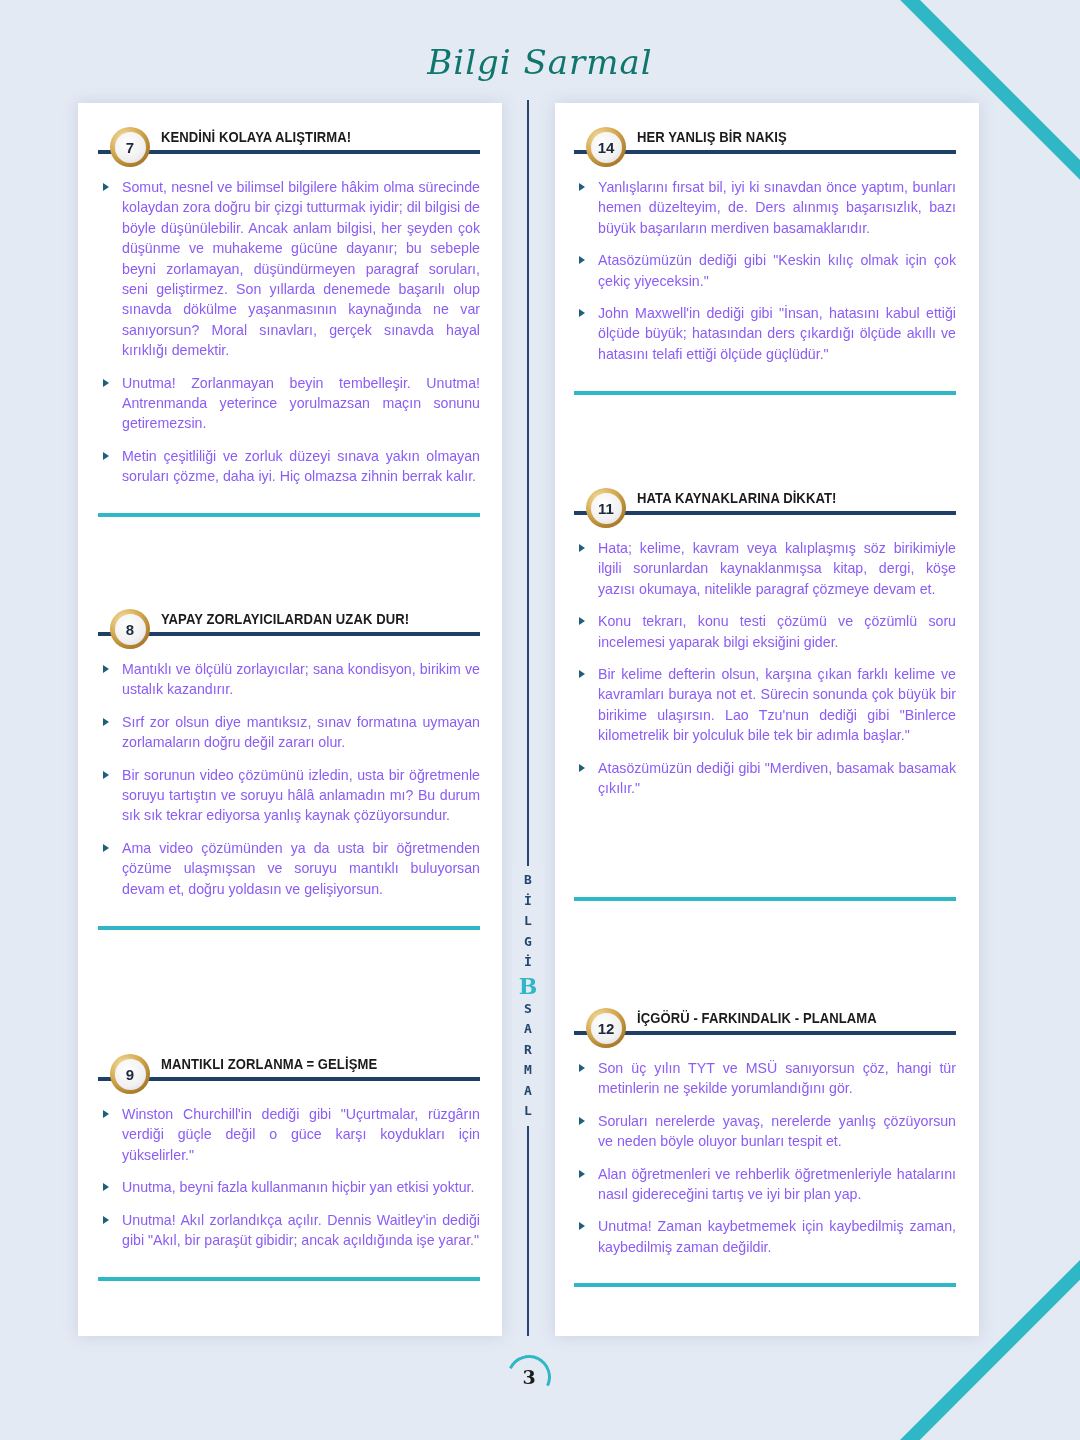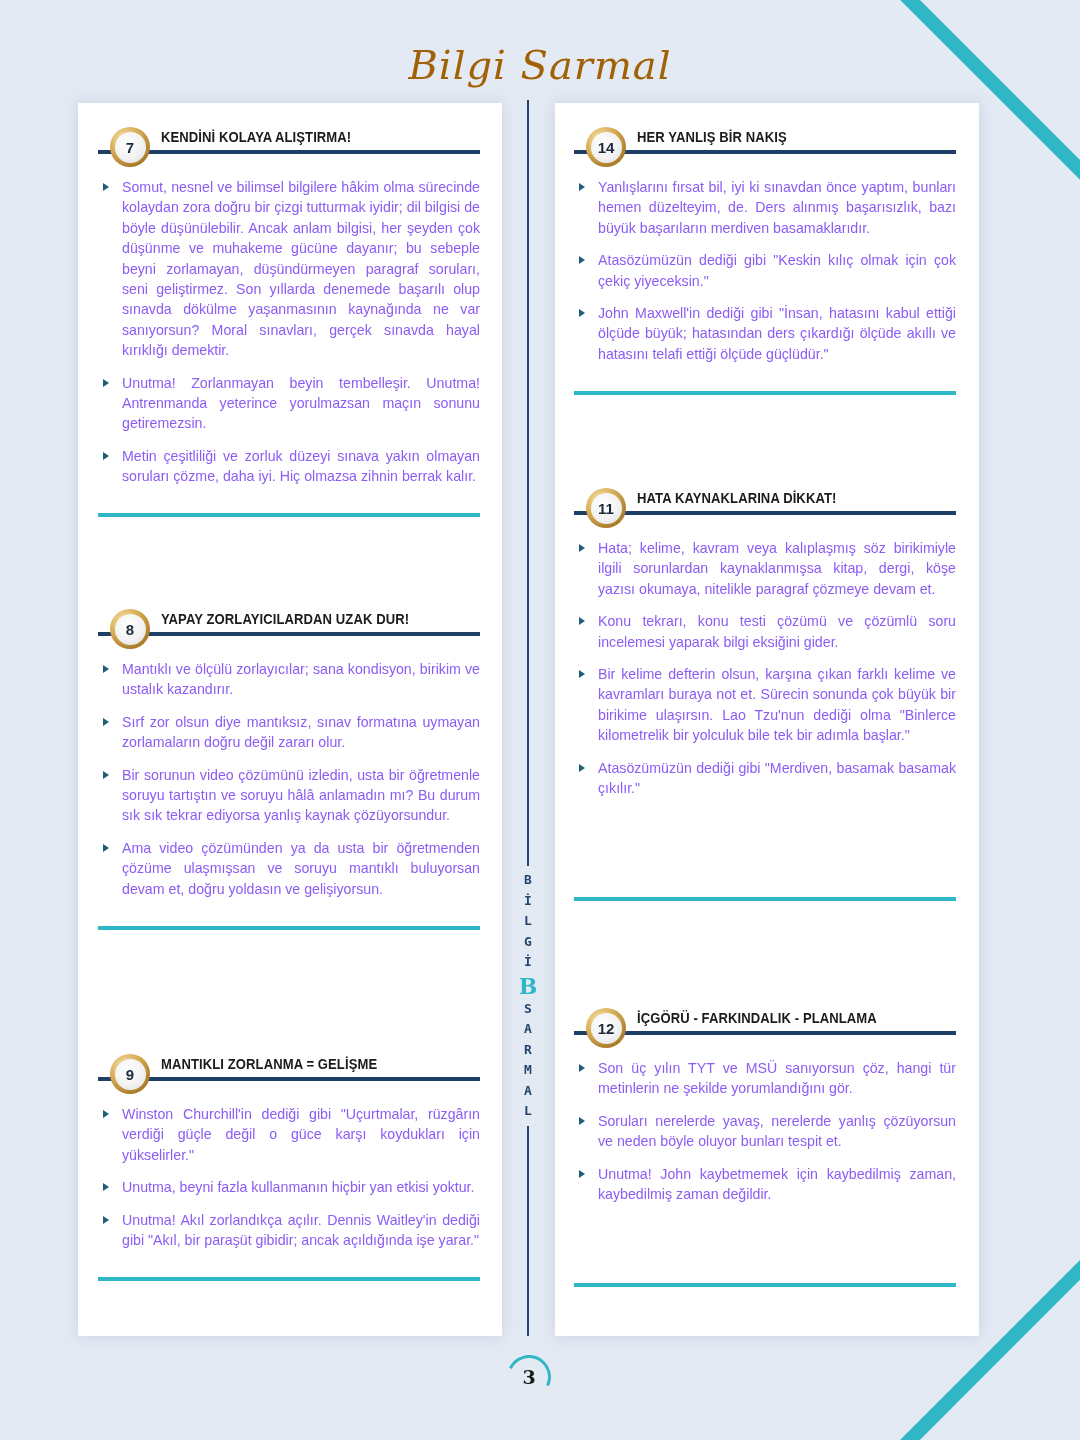--- a/index.html
+++ b/index.html
@@ -14,22 +14,22 @@
   .diag-top {
     position: absolute; left: 880px; top: -40px; width: 320px; height: 14px;
     background: #2fb7c6; transform-origin: 0 0; transform: rotate(45deg);
   }
   .diag-bottom {
     position: absolute; left: 880px; top: 1460px; width: 340px; height: 14px;
     background: #2fb7c6; transform-origin: 0 0; transform: rotate(-45deg);
   }
   .brand-script {
     position: absolute; left: 0; width: 1080px; top: 42px; text-align: center;
-    font-family: "DejaVu Serif", serif; font-style: italic; font-size: 40px;
-    color: #a16207; letter-spacing: 1px;
+    font-family: "DejaVu Serif", serif; font-style: italic; font-size: 34px;
+    color: #0f766e; letter-spacing: 1px;
   }
   .panel {
     position: absolute; background: #ffffff;
     box-shadow: 0 0 14px rgba(120,140,170,0.25);
   }
   .panel.left { left: 78px; top: 103px; width: 424px; height: 1233px; }
   .panel.right { left: 555px; top: 103px; width: 424px; height: 1233px; }
   .section { position: absolute; width: 382px; }
   .sec-head { position: relative; height: 36px; }
   .sec-head .rule {
@@ -186,38 +186,39 @@
   <div class="sec-head">
     <div class="rule"></div>
     <div class="badge">
         <div class="inner">11</div>
       </div>
     <div class="sec-title">HATA KAYNAKLARINA DİKKAT!</div>
   </div>
   <ul class="bullets">
     <li><i class="arrow"></i><span>Hata; kelime, kavram veya kalıplaşmış söz birikimiyle ilgili sorunlardan kaynaklanmışsa kitap, dergi, köşe yazısı okumaya, nitelikle paragraf çözmeye devam et.</span></li>
     <li><i class="arrow"></i><span>Konu tekrarı, konu testi çözümü ve çözümlü soru incelemesi yaparak bilgi eksiğini gider.</span></li>
-    <li><i class="arrow"></i><span>Bir kelime defterin olsun, karşına çıkan farklı kelime ve kavramları buraya not et. Sürecin sonunda çok büyük bir birikime ulaşırsın. Lao Tzu'nun dediği olma "Binlerce kilometrelik bir yolculuk bile tek bir adımla başlar."</span></li>
+    <li><i class="arrow"></i><span>Bir kelime defterin olsun, karşına çıkan farklı kelime ve kavramları buraya not et. Sürecin sonunda çok büyük bir birikime ulaşırsın. Lao Tzu'nun dediği gibi "Binlerce kilometrelik bir yolculuk bile tek bir adımla başlar."</span></li>
     <li><i class="arrow"></i><span>Atasözümüzün dediği gibi "Merdiven, basamak basamak çıkılır."</span></li>
   </ul>
 </div>
 <div class="end-rule" style="left:574px; top:897px;"></div>
 
 <div class="section" style="left:574px; top:1004px;">
   <div class="sec-head">
     <div class="rule"></div>
     <div class="badge">
         <div class="inner">12</div>
       </div>
     <div class="sec-title">İÇGÖRÜ - FARKINDALIK - PLANLAMA</div>
   </div>
   <ul class="bullets">
     <li><i class="arrow"></i><span>Son üç yılın TYT ve MSÜ sanıyorsun çöz, hangi tür metinlerin ne şekilde yorumlandığını gör.</span></li>
     <li><i class="arrow"></i><span>Soruları nerelerde yavaş, nerelerde yanlış çözüyorsun ve neden böyle oluyor bunları tespit et.</span></li>
-    <li><i class="arrow"></i><span>Unutma! John kaybetmemek için kaybedilmiş zaman, kaybedilmiş zaman değildir.</span></li>
+    <li><i class="arrow"></i><span>Alan öğretmenleri ve rehberlik öğretmenleriyle hatalarını nasıl gidereceğini tartış ve iyi bir plan yap.</span></li>
+    <li><i class="arrow"></i><span>Unutma! Zaman kaybetmemek için kaybedilmiş zaman, kaybedilmiş zaman değildir.</span></li>
   </ul>
 </div>
 <div class="end-rule" style="left:574px; top:1283px;"></div>
 
 <div class="page-num">
   <div class="arc"></div>
   <span class="num">3</span>
 </div>
 
 </body></html>

